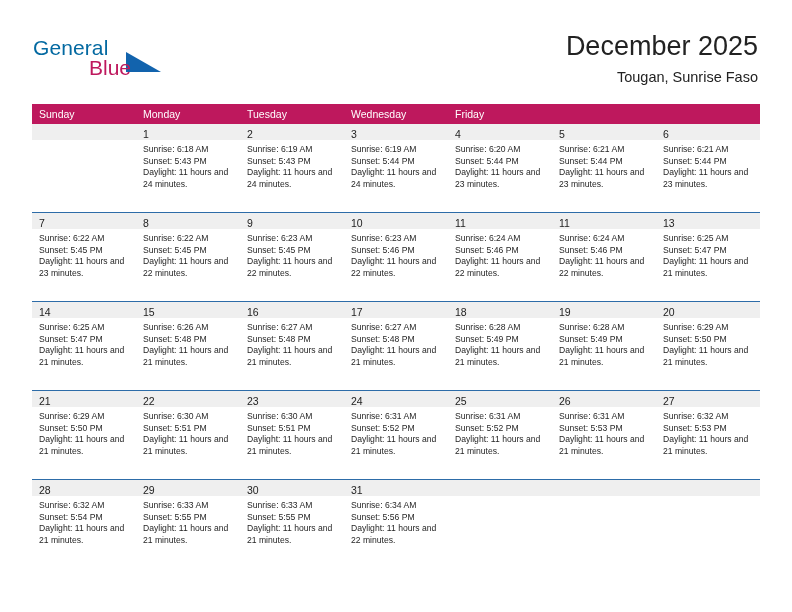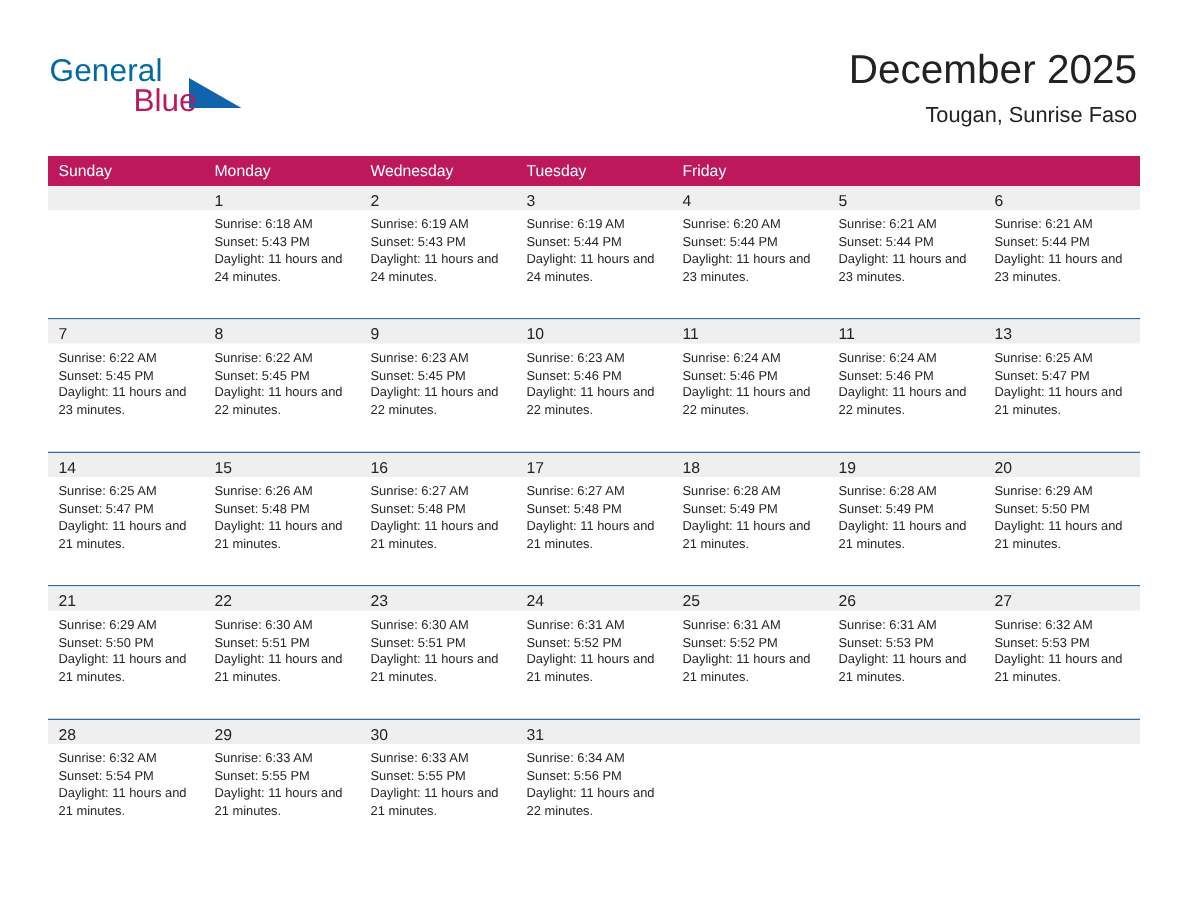--- a/index.html
+++ b/index.html
@@ -176,22 +176,22 @@
       <h1 class="cal-title">December 2025</h1>
       <div class="cal-subtitle">Tougan, Sunrise Faso</div>
     </div>
 
   </div>
 
   <div class="calendar">
     <div class="weekday-row" id="weekday-row">
         <div class="weekday-cell">Sunday</div>
         <div class="weekday-cell">Monday</div>
+        <div class="weekday-cell">Tuesday</div>
         <div class="weekday-cell">Wednesday</div>
-        <div class="weekday-cell">Tuesday</div>
         <div class="weekday-cell">Friday</div>
       </div>
     <div id="weeks-container">
         <div class="week-row first">
           <div class="day-cell blank">
             <div class="daynum-band"><span class="daynum"></span></div>
           </div>
           <div class="day-cell">
             <div class="daynum-band"><span class="daynum">1</span></div>
             <div class="day-info">

